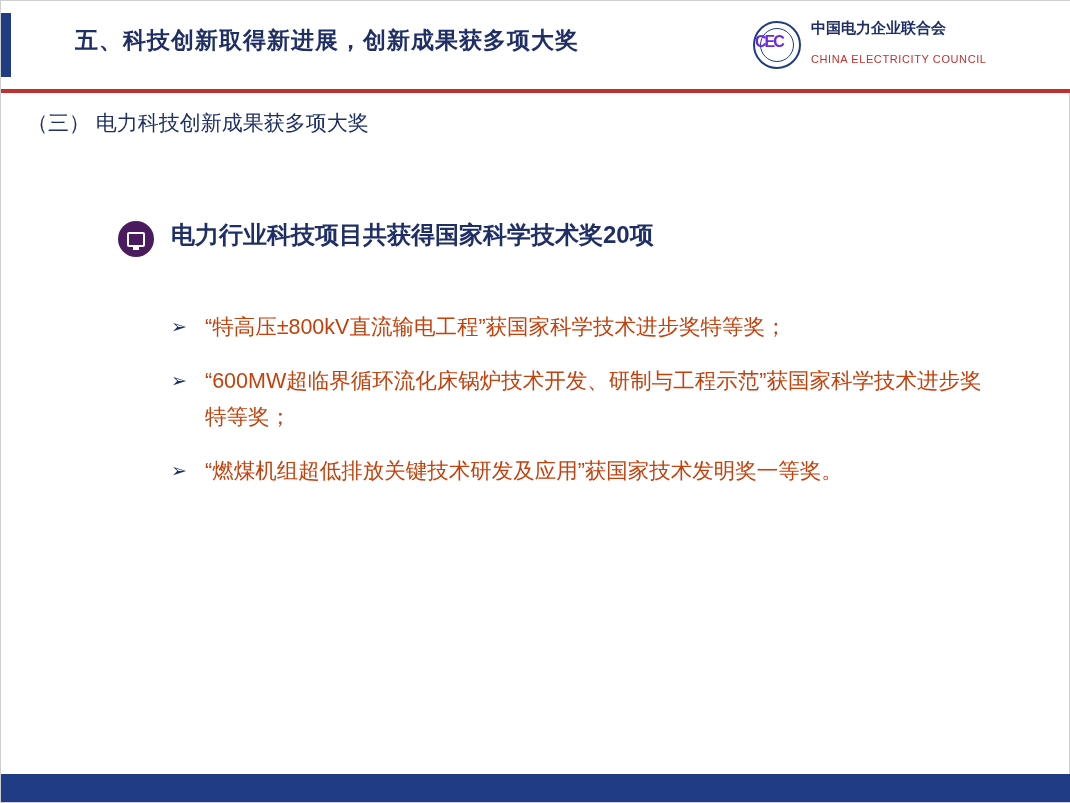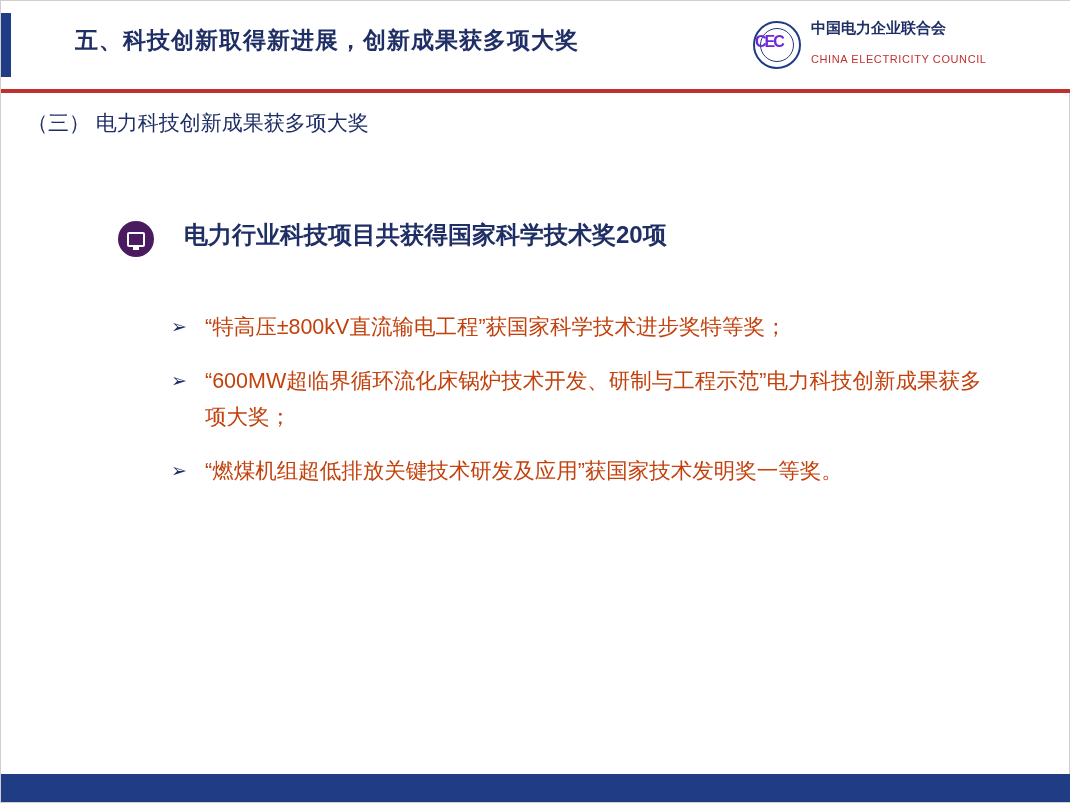--- a/index.html
+++ b/index.html
@@ -163,21 +163,21 @@
     content: "";
     position: absolute;
     left: 4px;
     bottom: -5px;
     width: 6px;
     height: 4px;
     background: #ffffff;
   }
   .section-title {
     position: absolute;
-    left: 66px;
+    left: 53px;
     top: 0px;
     font-size: 24px;
     font-weight: bold;
     color: #1f2f66;
     white-space: nowrap;
   }
 
   
   .bullets {
     position: absolute;
@@ -244,21 +244,21 @@
     <div class="section-title">电力行业科技项目共获得国家科学技术奖20项</div>
   </div>
 
   <div class="bullets">
     <div class="bullet-row">
       <div class="bullet-marker">➢</div>
       <div class="bullet-text">“特高压±800kV直流输电工程”获国家科学技术进步奖特等奖；</div>
     </div>
     <div class="bullet-row">
       <div class="bullet-marker">➢</div>
-      <div class="bullet-text">“600MW超临界循环流化床锅炉技术开发、研制与工程示范”电力科技创新成果获多项大奖；</div>
+      <div class="bullet-text">“600MW超临界循环流化床锅炉技术开发、研制与工程示范”获国家科学技术进步奖特等奖；</div>
     </div>
     <div class="bullet-row">
       <div class="bullet-marker">➢</div>
       <div class="bullet-text">“燃煤机组超低排放关键技术研发及应用”获国家技术发明奖一等奖。</div>
     </div>
   </div>
 
   <div class="footer-bar"></div>
 
 </div>

